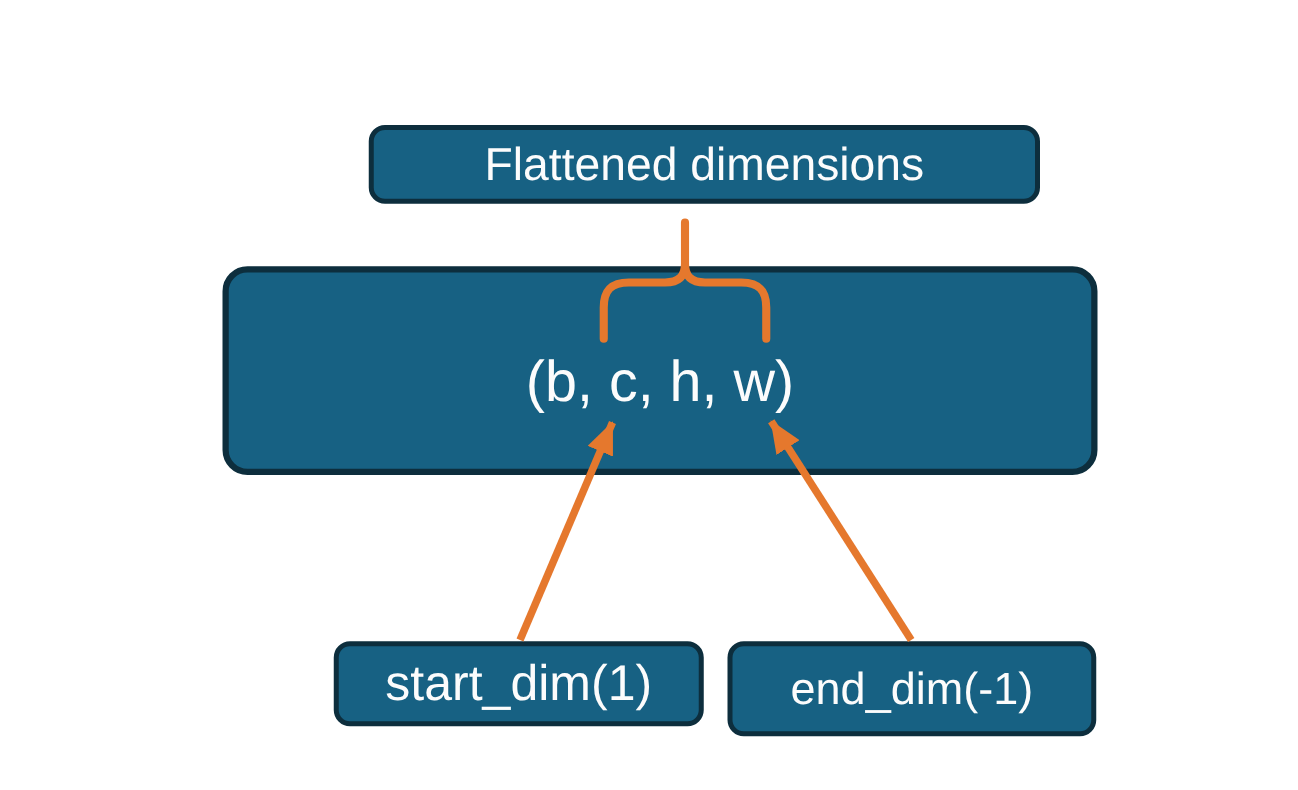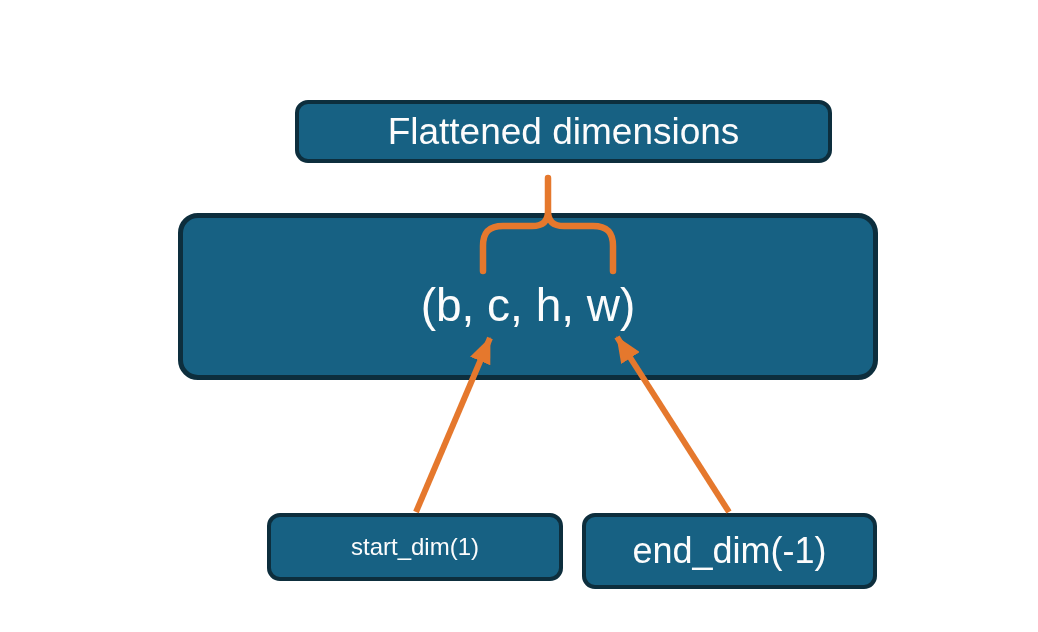--- a/index.html
+++ b/index.html
@@ -39,21 +39,21 @@
     left: 178px; top: 213px;
     width: 700px; height: 167px;
     border-width: 5px;
     border-radius: 20px;
     font-size: 46px;
     padding-top: 16px;
   }
   #start-dim-box {
     left: 267px; top: 513px;
     width: 296px; height: 68px;
-    font-size: 24px;
+    font-size: 40px;
   }
   #end-dim-box {
     left: 582px; top: 513px;
     width: 295px; height: 76px;
     font-size: 36px;
   }
   #connector-overlay {
     position: absolute;
     left: 0; top: 0;
     width: 1038px; height: 632px;

